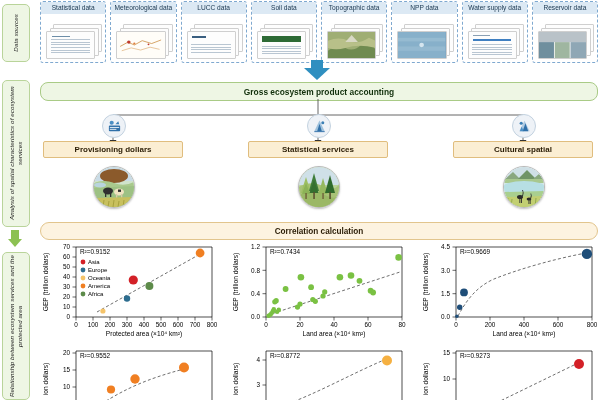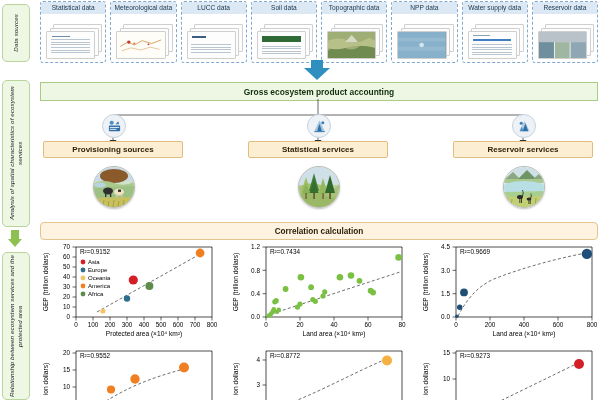--- a/index.html
+++ b/index.html
@@ -62,21 +62,21 @@
   .blue-arrow .stem{width:12px;height:8px;background:#2f8fc0;margin:0 auto;}
   .blue-arrow .head{
     width:0;height:0;margin:0 auto;
     border-left:13px solid transparent;border-right:13px solid transparent;
     border-top:12px solid #2f8fc0;
   }
 
   
   .gep-banner{
     position:absolute;left:40px;top:82px;width:556px;height:17px;
-    background:#eef6e4;border:1px solid #a9cb86;border-radius:0;
+    background:#eef6e4;border:1px solid #a9cb86;border-radius:8px;
     display:flex;align-items:center;justify-content:center;
     font-size:8.4px;font-weight:bold;color:#12300c;
   }
 
   
   .conn{position:absolute;left:40px;top:99px;width:556px;height:52px;}
 
   
   .svc{position:absolute;top:114px;width:140px;}
   .svc-icon{
@@ -93,21 +93,21 @@
   }
   .svc-photo{
     position:absolute;top:52px;left:50%;margin-left:-20px;
     width:40px;height:40px;border-radius:50%;overflow:hidden;
     border:1px solid #b9b9b9;box-shadow:0 1px 2px rgba(0,0,0,.25);
   }
 
   
   .corr-banner{
     position:absolute;left:40px;top:222px;width:556px;height:16px;
-    background:#fdf3e0;border:1px solid #e2c58d;border-radius:4px;
+    background:#fdf3e0;border:1px solid #e2c58d;border-radius:9px;
     display:flex;align-items:center;justify-content:center;
     font-size:8.2px;font-weight:bold;color:#2a1c05;
   }
 
   
   .charts{position:absolute;left:34px;top:241px;width:566px;}
   .chart-row{display:flex;gap:6px;}
   .chart-cell{width:184px;position:relative;}
   .chart-cell svg{display:block;}
 
@@ -313,21 +313,21 @@
   <div class="svc" style="left:43px;">
     <div class="svc-icon">
       <svg width="15" height="15" viewBox="0 0 16 16">
         <rect x="2" y="7" width="12" height="6" rx="1" fill="#2f6fa8"></rect>
         <rect x="3" y="8.5" width="10" height="1" fill="#e8f0f7"></rect>
         <rect x="3" y="10.5" width="7" height="1" fill="#e8f0f7"></rect>
         <circle cx="5" cy="4" r="2.2" fill="#4a8ec4"></circle>
         <path d="M9 5.5 L12 2.5 L13 5.5 Z" fill="#3b7fb5"></path>
       </svg>
     </div>
-    <div class="svc-label">Provisioning sources</div>
+    <div class="svc-label">Provisioning dollars</div>
     <div class="svc-photo">
       <svg width="40" height="40" viewBox="0 0 40 40">
         <rect width="40" height="40" fill="#cfe3cb"></rect>
         <rect y="0" width="40" height="14" fill="#c9dbe6"></rect>
         <ellipse cx="20" cy="9" rx="14" ry="7" fill="#8b5a2b"></ellipse>
         <path d="M0 16 Q10 12 20 16 T40 15 L40 40 L0 40Z" fill="#a9c98d"></path>
         <path d="M0 21 L40 19 L40 40 L0 40Z" fill="#9dc184"></path>
         <ellipse cx="14" cy="24" rx="5" ry="3.4" fill="#2f2f2f"></ellipse>
         <rect x="11" y="26" width="1.3" height="4" fill="#2f2f2f"></rect>
         <rect x="16" y="26" width="1.3" height="4" fill="#2f2f2f"></rect>
@@ -383,21 +383,21 @@
 
   <div class="svc" style="left:453px;">
     <div class="svc-icon">
       <svg width="15" height="15" viewBox="0 0 16 16">
         <path d="M8 1.8 L13.5 13 L2.5 13 Z" fill="#6fa2cb" opacity=".5"></path>
         <path d="M6 13 L9 4.5 L12 13 Z" fill="#2f6fa8"></path>
         <circle cx="4.5" cy="4.5" r="1.7" fill="#3b7fb5"></circle>
         <path d="M3 13 L5 8 L7 13 Z" fill="#4a8ec4"></path>
       </svg>
     </div>
-    <div class="svc-label">Reservoir services</div>
+    <div class="svc-label">Cultural spatial</div>
     <div class="svc-photo">
       <svg width="40" height="40" viewBox="0 0 40 40">
         <rect width="40" height="40" fill="#cfe6e6"></rect>
         <rect width="40" height="13" fill="#cfe0e6"></rect>
         <path d="M0 13 L9 5 L17 13 Z" fill="#8aa77f"></path>
         <path d="M13 13 L23 3 L33 13 Z" fill="#6f9466"></path>
         <path d="M28 13 L35 7 L40 13 Z" fill="#88a87c"></path>
         <rect y="12" width="40" height="4" fill="#a8c88e"></rect>
         <ellipse cx="20" cy="21" rx="22" ry="7" fill="#b7dfe4"></ellipse>
         <path d="M0 25 L40 24 L40 40 L0 40Z" fill="#a9cf8f"></path>

